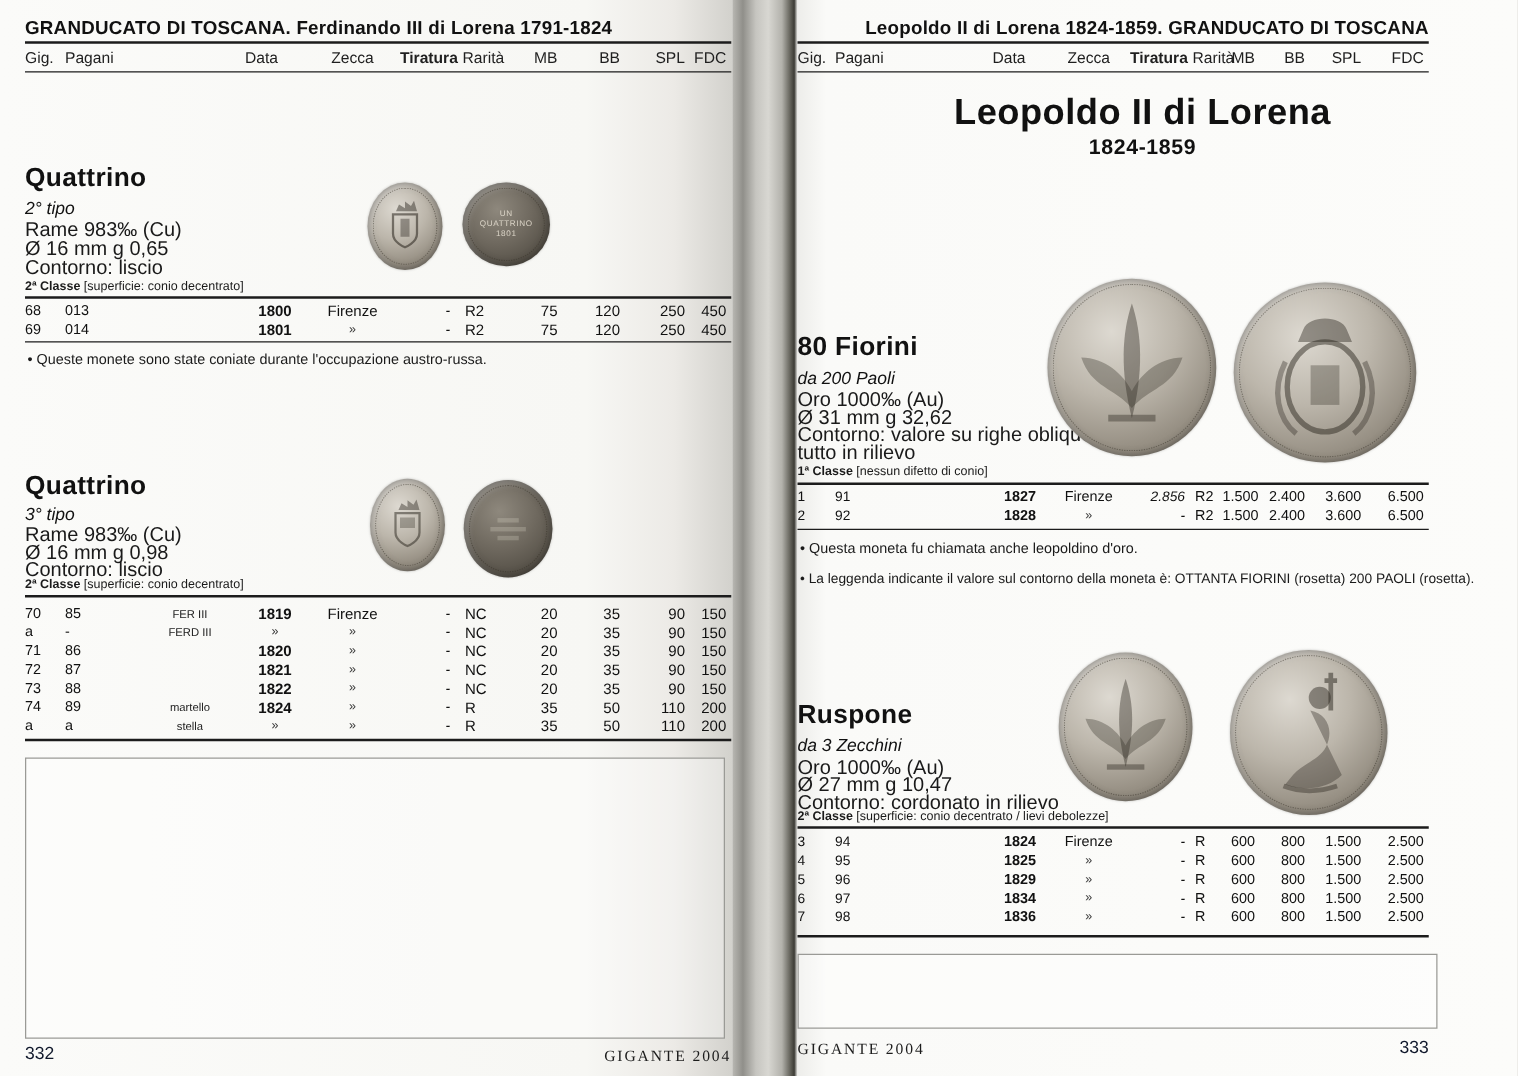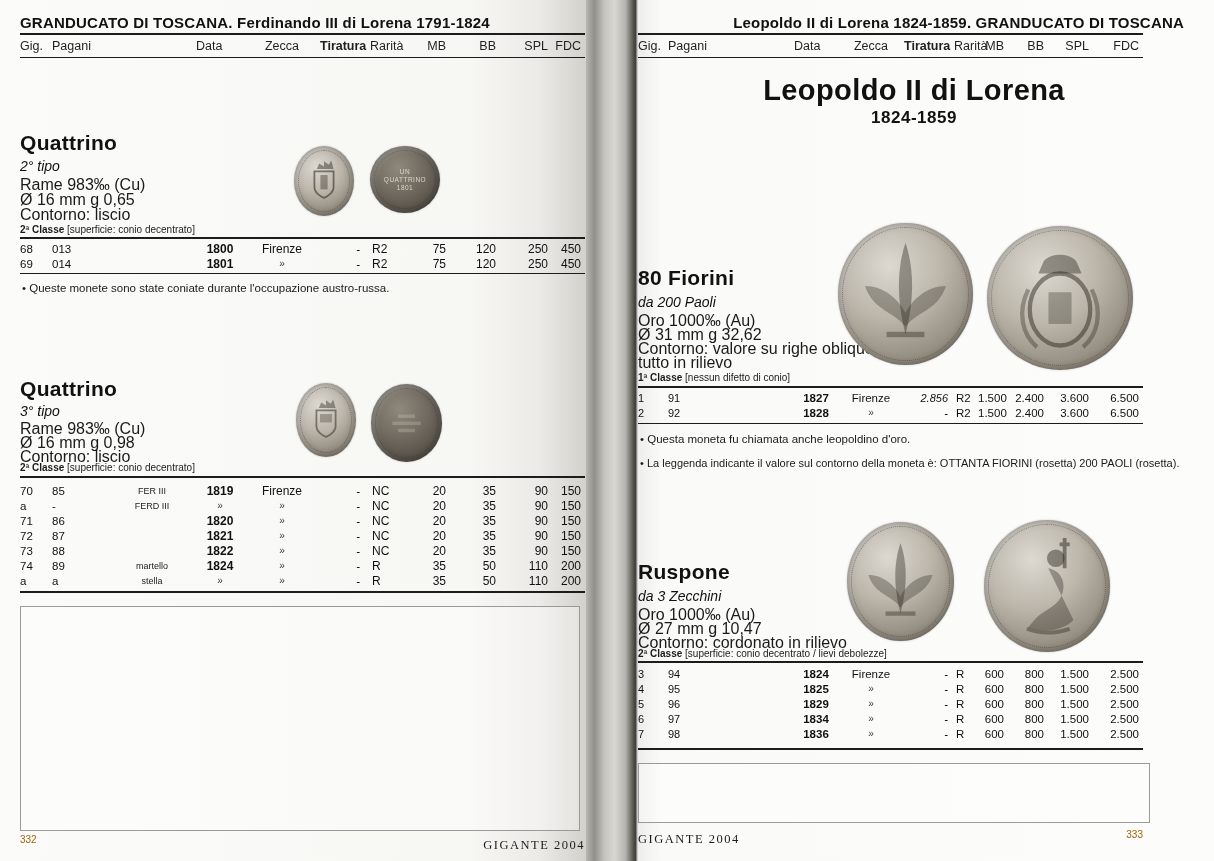--- a/index.html
+++ b/index.html
@@ -64,21 +64,21 @@
     box-shadow:inset 0 0 8px rgba(0,0,0,.45),inset 3px 3px 6px rgba(255,255,255,.35),0 0 2px rgba(0,0,0,.25);}
   .coin::before{content:"";position:absolute;inset:4px;border-radius:50%;
     border:1px dotted rgba(55,50,40,.45);}
   .coin.dark{background:radial-gradient(circle at 40% 32%,#8e887d 0%,#6e685e 45%,#544f46 78%,#3f3b33 100%);}
   .coin svg{position:absolute;inset:0;width:100%;height:100%;}
   .coin-legend{position:absolute;inset:0;display:flex;flex-direction:column;align-items:center;justify-content:center;
     gap:1px;color:rgba(228,222,208,.9);font-size:6.5px;letter-spacing:.5px;line-height:7px;text-align:center;}
 
   .empty-box{position:absolute;border:1px solid #9a9a96;background:rgba(255,255,255,.35);}
 
-  .pageno{font-size:10px;color:#a16207;}
+  .pageno{font-size:14px;color:#0f172a;}
   .brand{font-family:"Liberation Serif","DejaVu Serif",serif;font-size:12.5px;letter-spacing:1.5px;color:#1c1c1c;}
 </style>
 </head>
 <body>
 
 <div class="page page-left"></div>
 <div class="gutter"></div>
 <div class="page page-right"></div>
 
 <div class="abs hdr-title" style="left:20px;top:14px;">GRANDUCATO DI TOSCANA. Ferdinando III di Lorena 1791-1824</div>
@@ -276,21 +276,21 @@
       <div class="td col-fdc">200</div>
     </div>
   </div>
 <div class="rule rule-med" style="left:20px;top:591px;width:565px;"></div>
 
 <div class="empty-box" style="left:20px;top:606px;width:558px;height:223px;"></div>
 
 <div class="abs pageno" style="left:20px;top:834px;">332</div>
 <div class="abs brand" style="left:20px;top:838px;width:565px;text-align:right;">GIGANTE 2004</div>
 
-<div class="abs hdr-title" style="left:638px;top:14px;width:505px;text-align:right;padding-left:41px;">Leopoldo II di Lorena 1824-1859. GRANDUCATO DI TOSCANA</div>
+<div class="abs hdr-title" style="left:638px;top:14px;width:505px;text-align:right;">Leopoldo II di Lorena 1824-1859. GRANDUCATO DI TOSCANA</div>
 <div class="rule rule-med" style="left:638px;top:33px;width:505px;"></div>
 
 <div class="abs thead grid-r" style="left:638px;top:39px;width:505px;">
   <div class="th h-gig">Gig.</div>
   <div class="th h-pagani">Pagani</div>
   <div class="th"></div>
   <div class="th h-data">Data</div>
   <div class="th h-zecca">Zecca</div>
   <div class="th h-tiratura">Tiratura</div>
   <div class="th h-rarita">Rarità</div>

